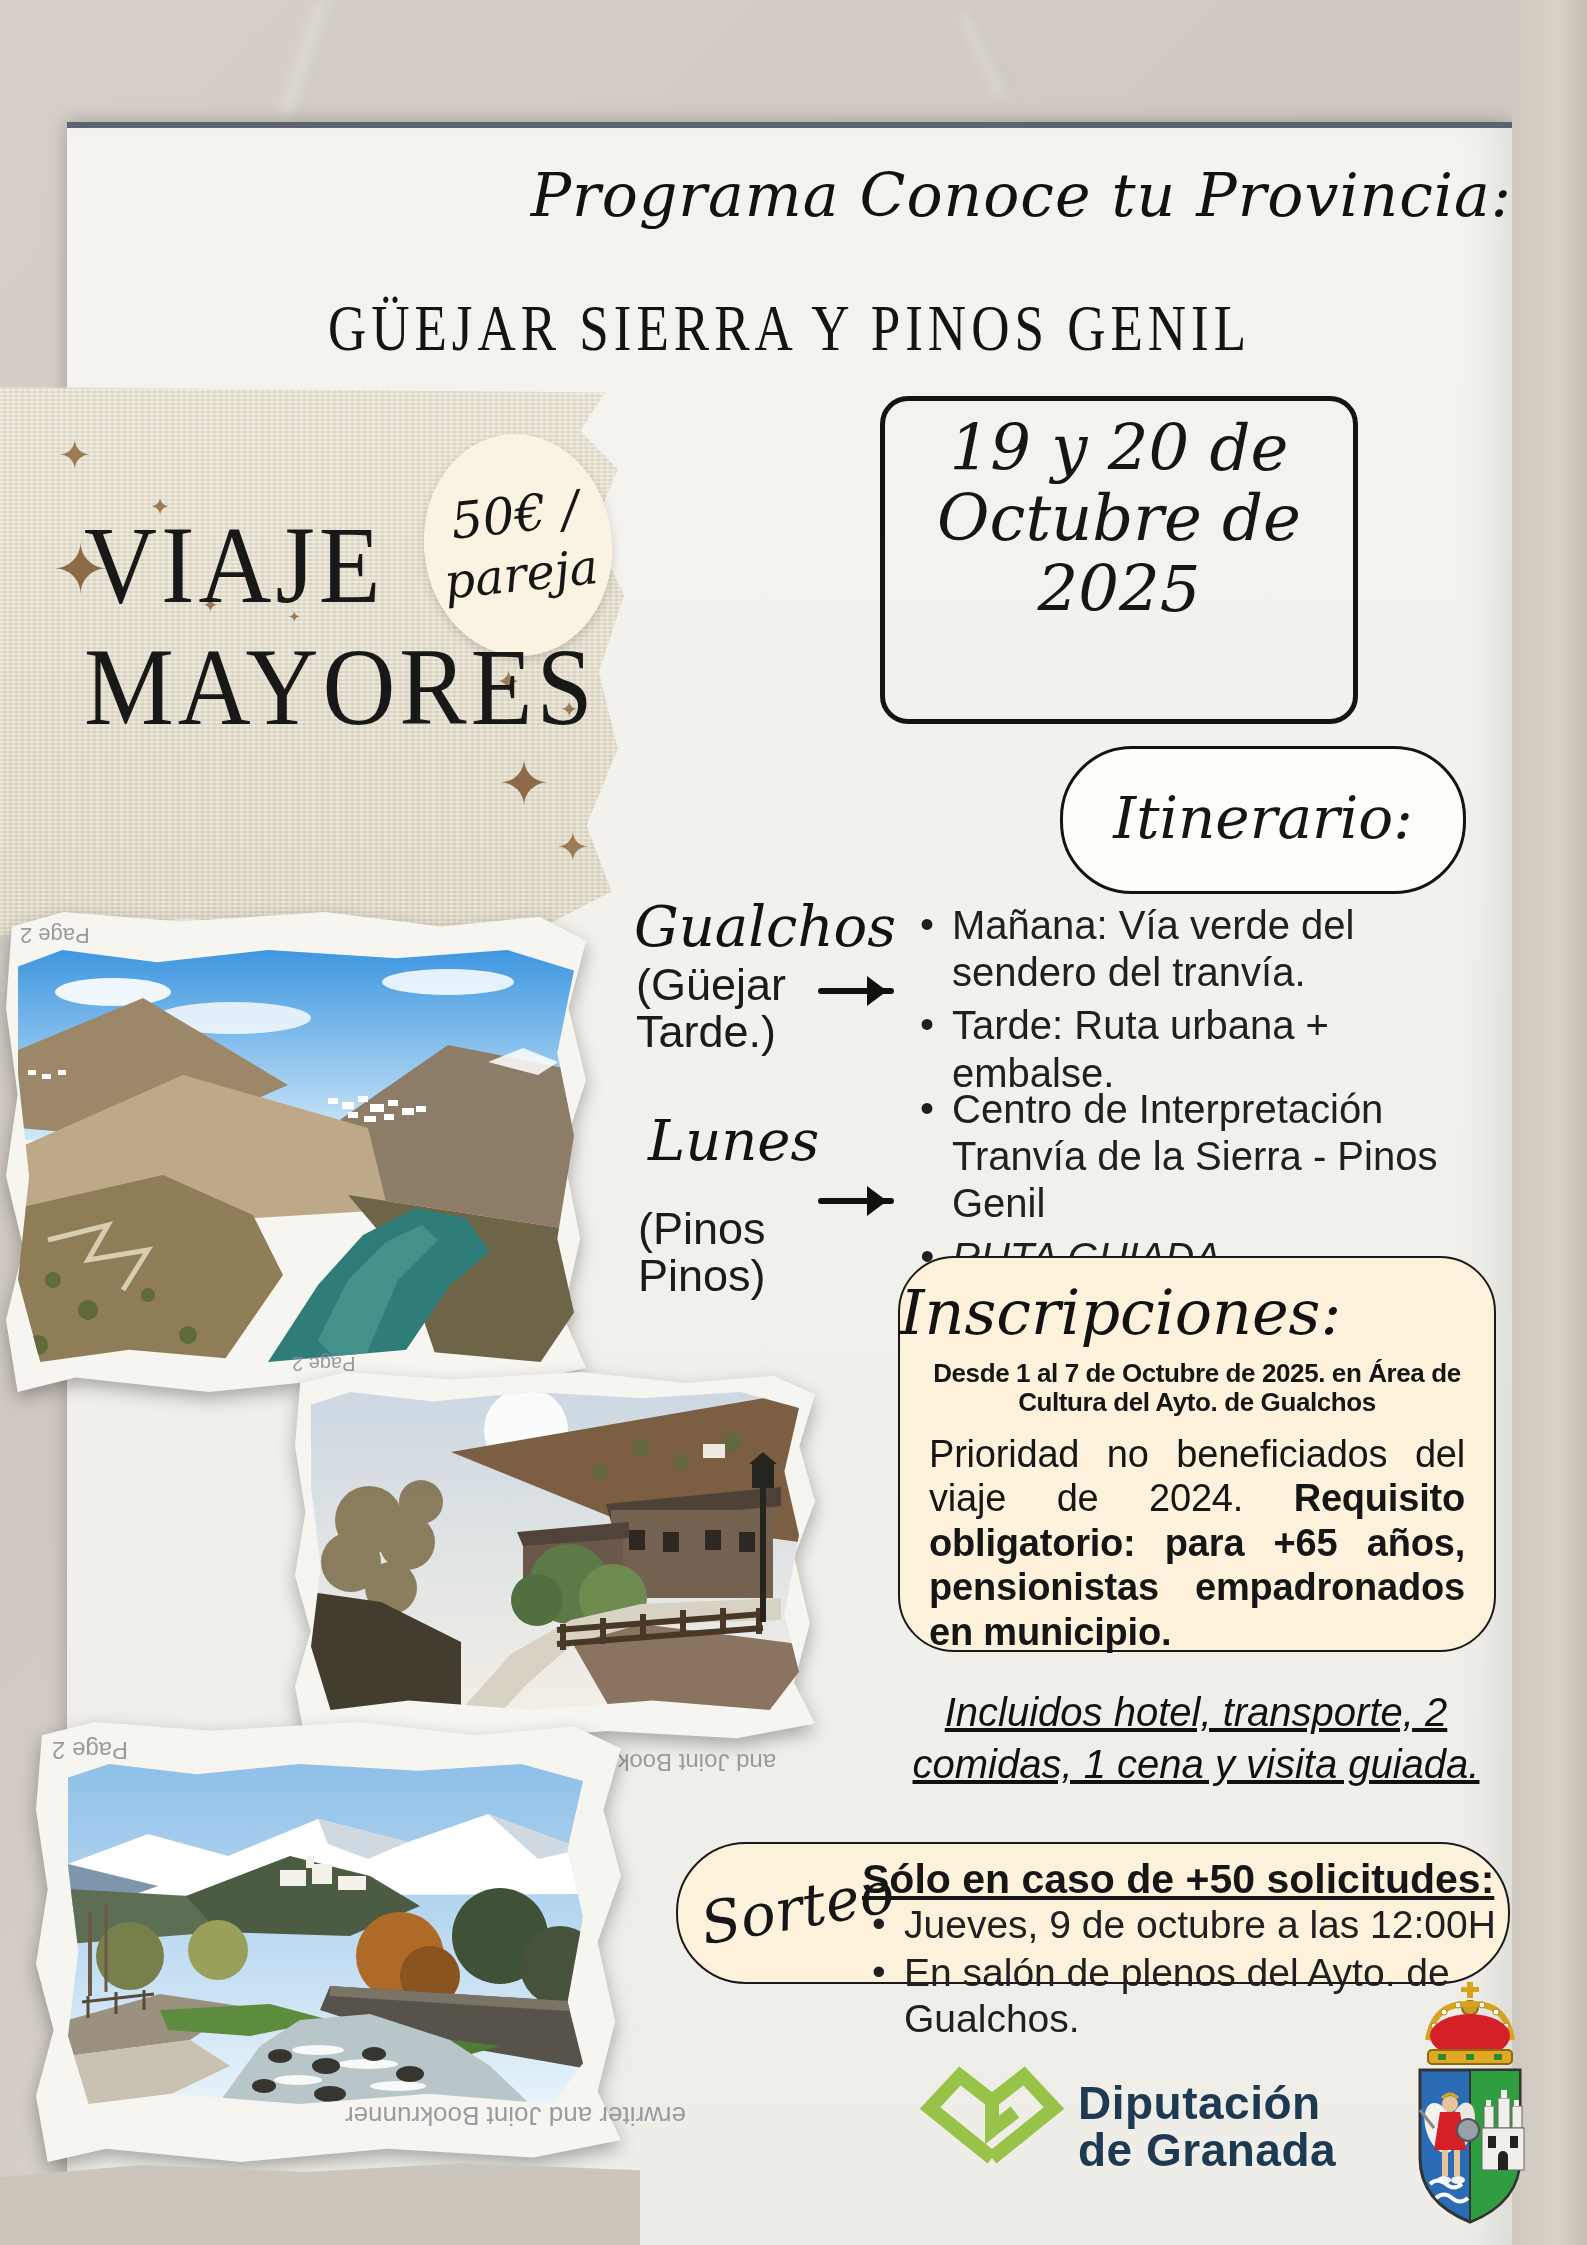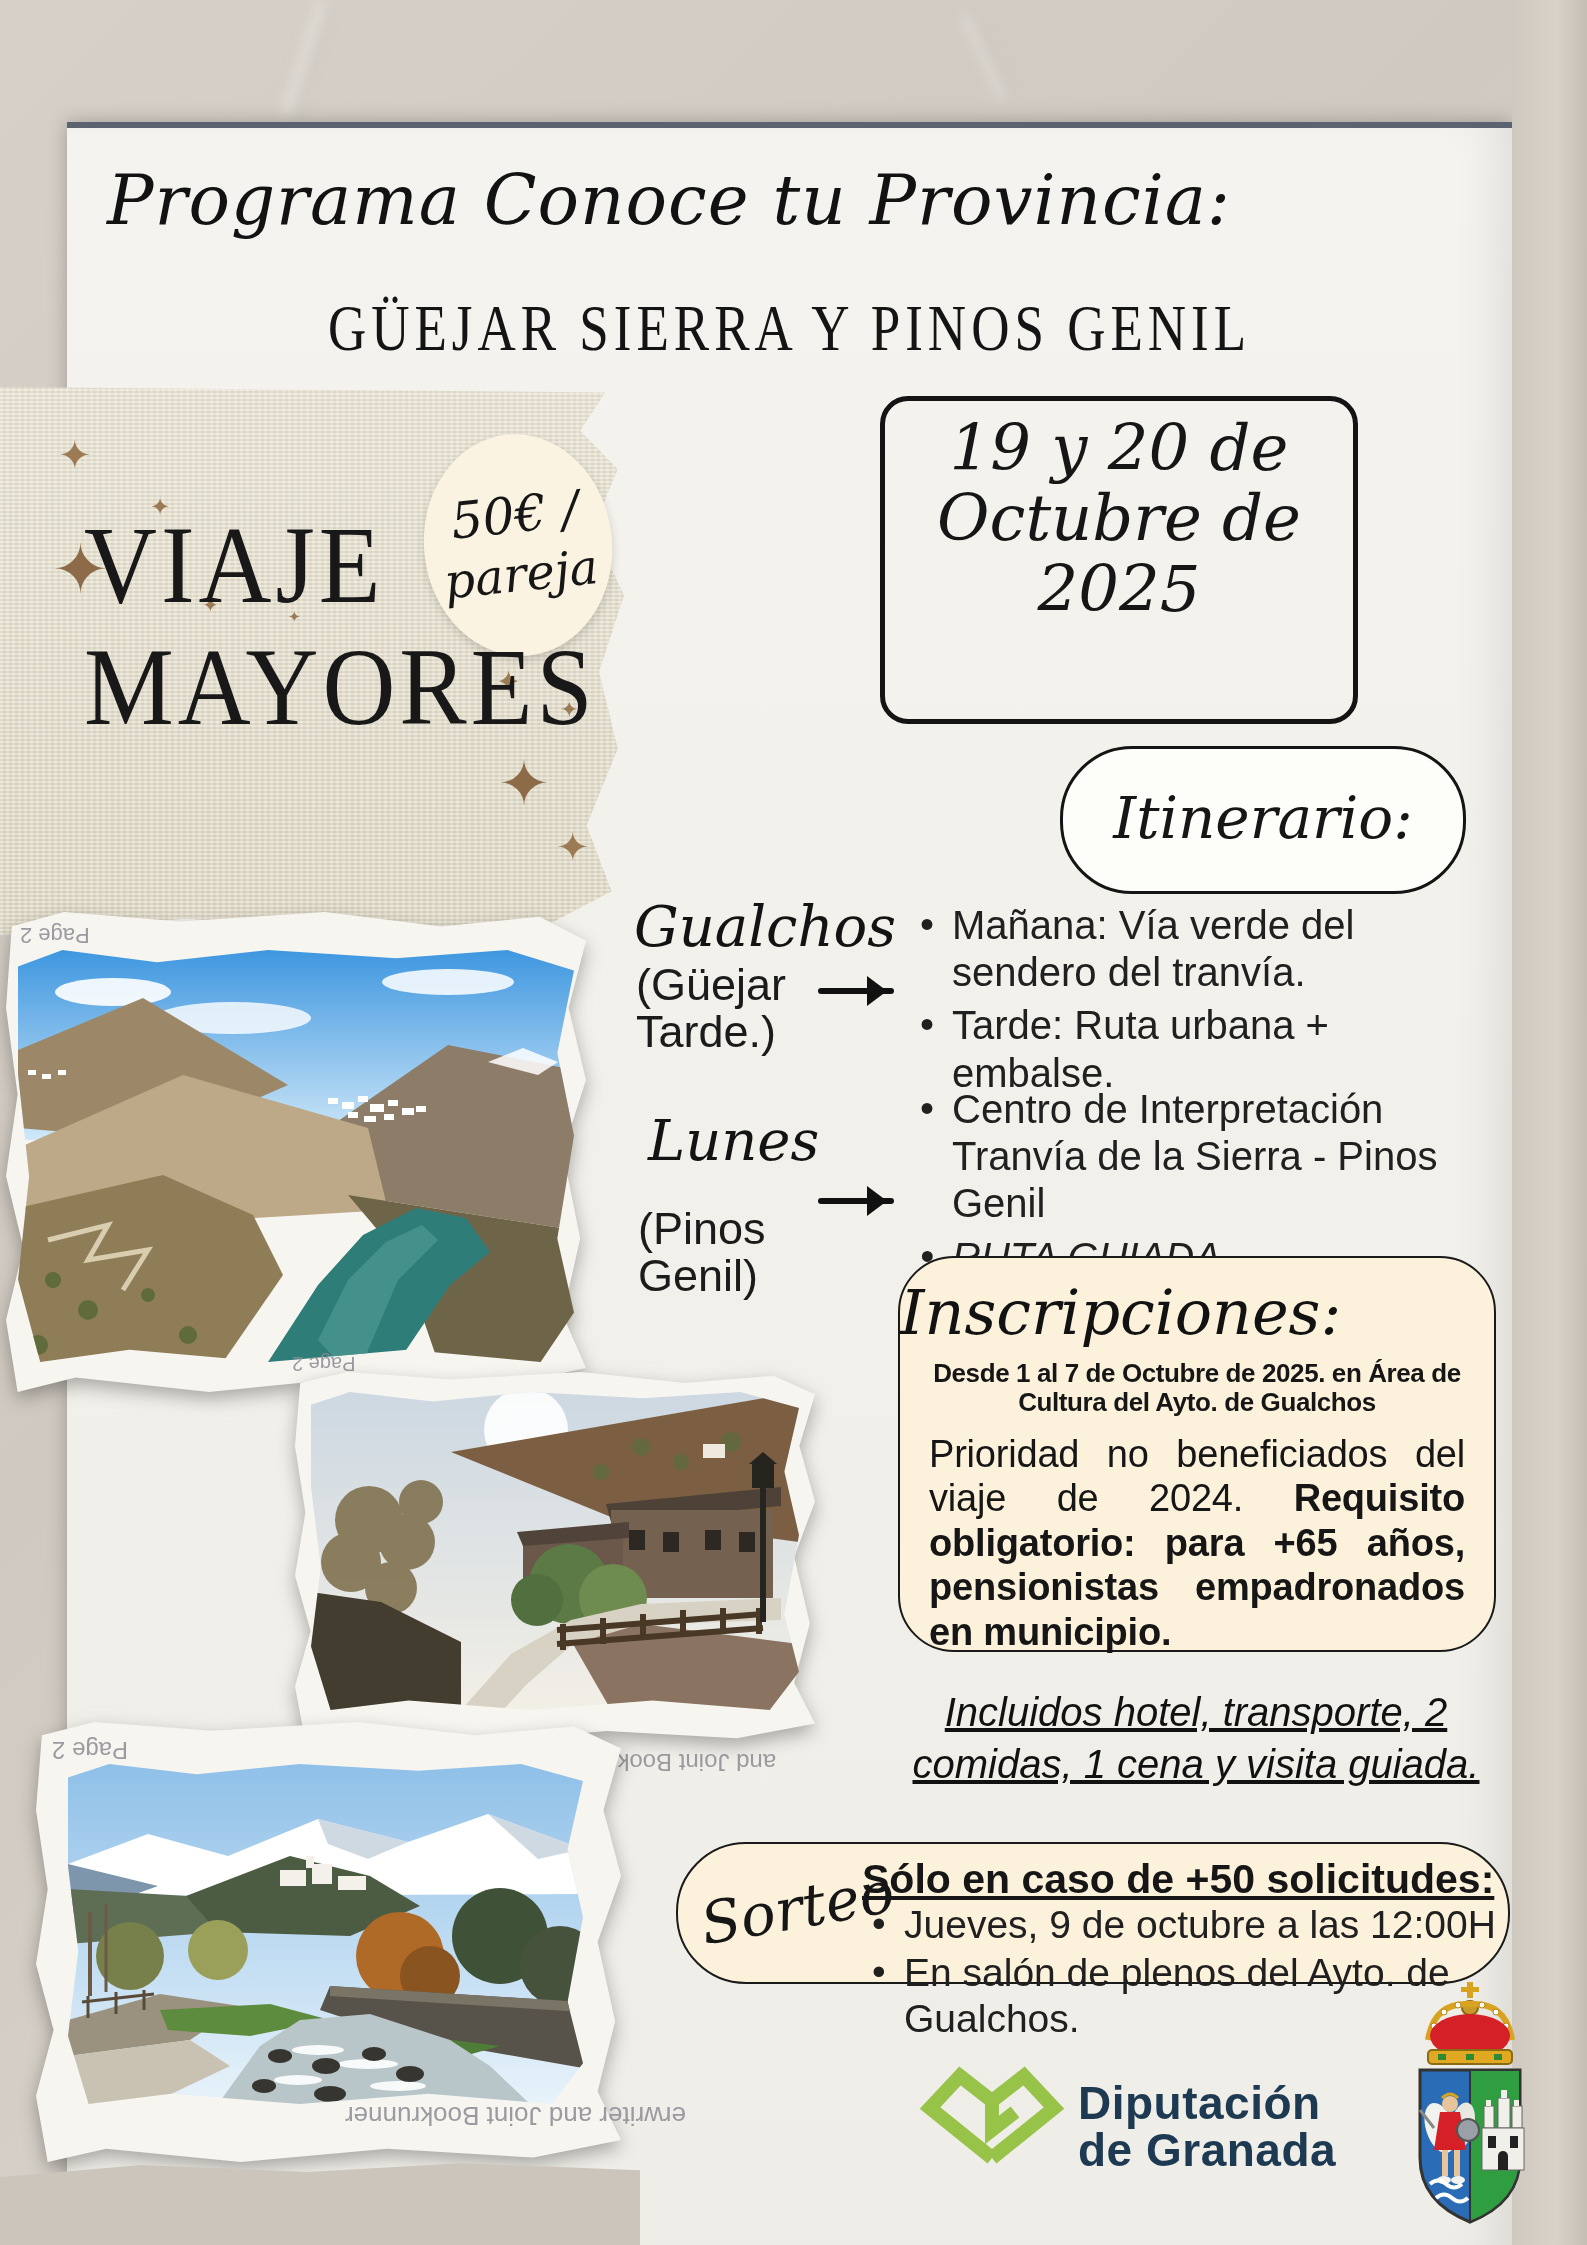--- a/index.html
+++ b/index.html
@@ -11,21 +11,21 @@
   .crease{position:absolute;background:linear-gradient(90deg,rgba(255,255,255,.45),rgba(0,0,0,.06));filter:blur(6px);}
   
   #page{left:67px;top:122px;width:1445px;height:2123px;
         background:linear-gradient(180deg,#f4f3ef 0%,#f1f0ea 50%,#eeede7 100%);
         border-top:6px solid #5b6370;
         box-shadow:inset -40px 0 50px -30px rgba(0,0,0,.10), 0 0 18px rgba(0,0,0,.25);}
   .script{font-family:"DejaVu Serif",serif;font-style:italic;}
   .display{font-family:"Liberation Serif",serif;}
   .sans{font-family:"Liberation Sans",sans-serif;}
 
-  #title{left:67px;top:160px;width:1445px;text-align:left;font-size:69px;letter-spacing:1px;color:#121212;margin-left:40px;}
+  #title{left:67px;top:160px;width:1445px;text-align:right;font-size:60px;letter-spacing:1px;color:#121212;}
   #subtitle{left:67px;top:290px;width:1445px;text-align:center;font-size:53px;letter-spacing:5px;
             transform:scaleY(1.25);transform-origin:top;color:#141414;}
 
   
   #collage{left:0;top:387px;width:624px;height:548px;
      background:
        repeating-linear-gradient(0deg,rgba(255,255,255,.25) 0 2px,rgba(0,0,0,.03) 2px 4px),
        repeating-linear-gradient(90deg,rgba(255,255,255,.18) 0 3px,rgba(0,0,0,.02) 3px 6px),
        linear-gradient(180deg,#e7e1cf,#ded7c2);
      clip-path:polygon(0 0,97% 1%,93% 8%,99% 15%,95% 26%,100% 38%,96% 52%,99% 66%,94% 80%,98% 92%,88% 98%,60% 100%,30% 97%,0 100%);
@@ -190,21 +190,21 @@
   </div>
   <div class="abs arrow" style="left:818px;top:988px;"></div>
   <ul class="abs blist" style="left:912px;top:902px;width:560px;">
     <li>Mañana: Vía verde del sendero del tranvía.</li>
     <li>Tarde: Ruta urbana + embalse.</li>
   </ul>
 
   <div class="abs script dayname" style="left:648px;top:1108px;">Lunes</div>
   <div class="abs sans dayplace" style="left:638px;top:1206px;">
     <div>(Pinos</div>
-    <div>Genil)</div>
+    <div>Pinos)</div>
   </div>
   <div class="abs arrow" style="left:818px;top:1198px;"></div>
   <ul class="abs blist" style="left:912px;top:1086px;width:560px;">
     <li>Centro de Interpretación Tranvía de la Sierra - Pinos Genil</li>
     <li class="it">RUTA GUIADA “DESCUBRIENDO A BERTA WILHELMI”</li>
   </ul>
 
   <div class="abs photo-wrap" style="left:295px;top:1372px;width:520px;height:370px;">
     <div class="torn-white"></div>
     <svg class="photo-svg" style="left:16px;top:20px;" width="488" height="318" viewBox="0 0 488 318" preserveAspectRatio="none">

